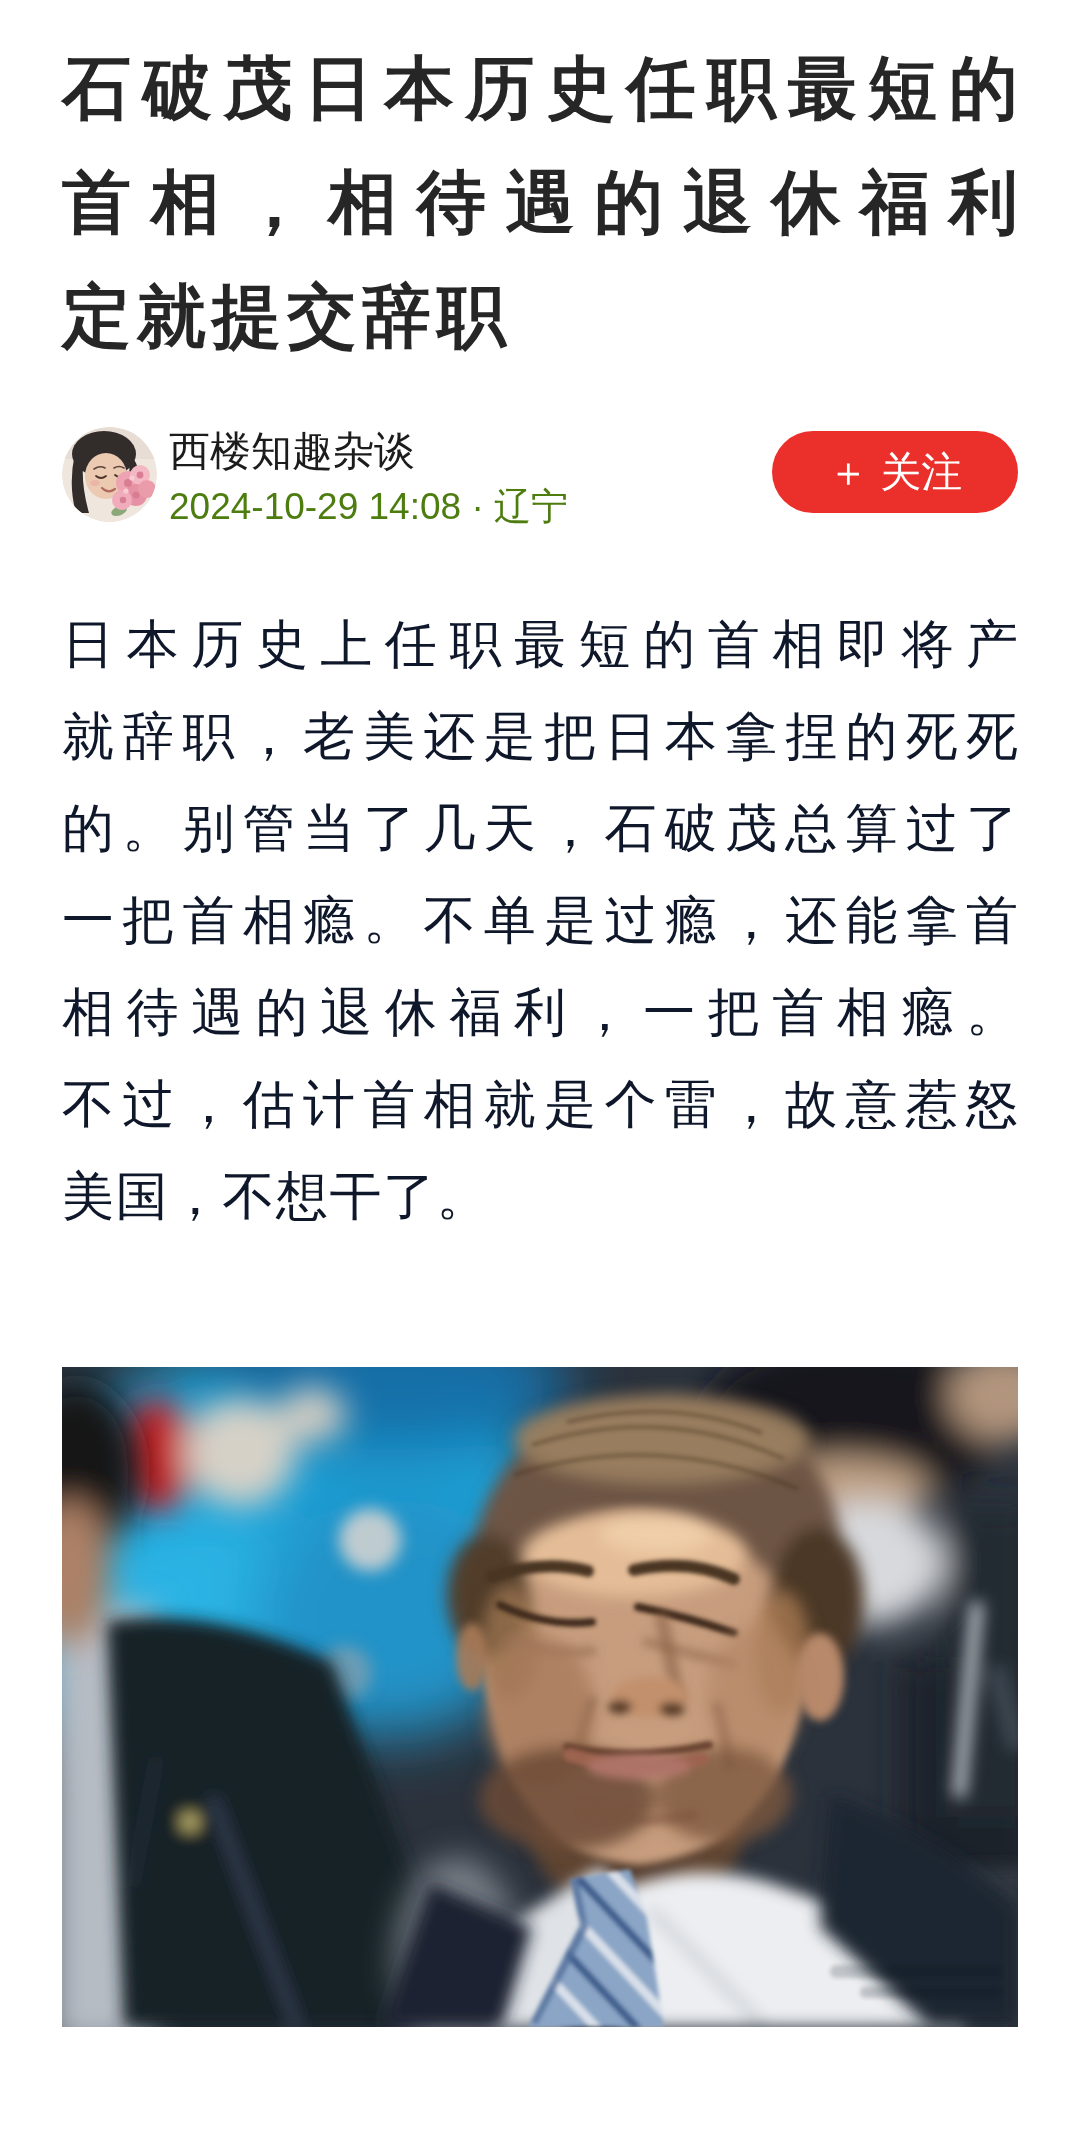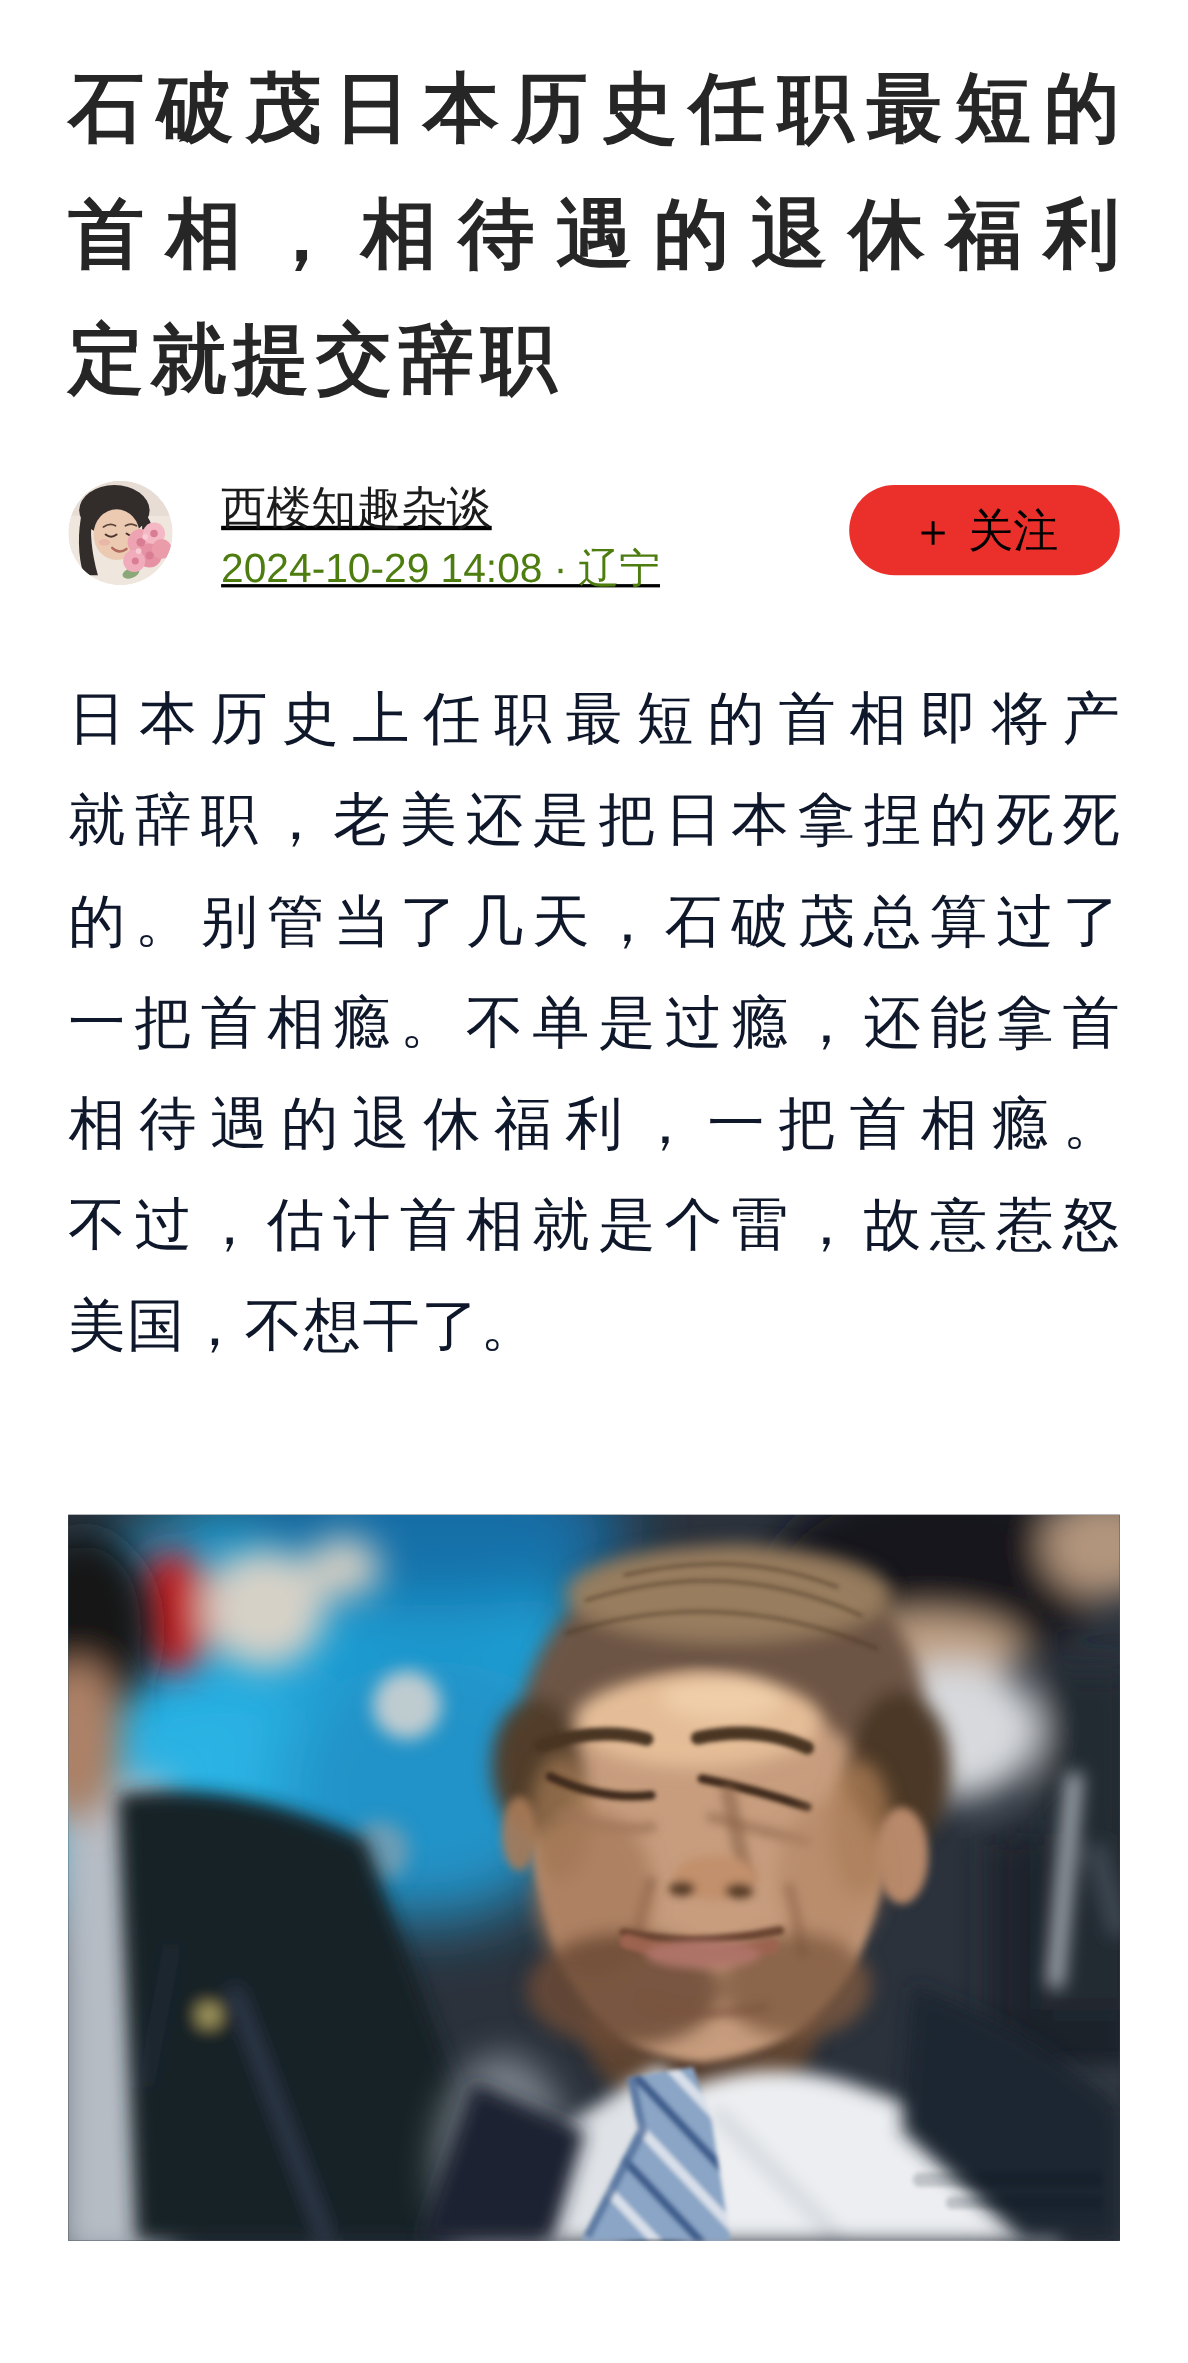--- a/index.html
+++ b/index.html
@@ -1,37 +1,37 @@
 <!DOCTYPE html>
 <html><head>
 <meta charset="utf-8">
 <style>
   html,body{margin:0;padding:0;}
   .page{
     width:1080px;height:2148px;overflow:hidden;background:#ffffff;
     box-sizing:border-box;padding:0 62px;
     font-family:"Liberation Sans","DejaVu Sans",sans-serif;
   }
-  .title{padding-top:42px;}
+  .title{padding-top:32px;}
   .t-line{
     font-size:69px;line-height:114px;font-weight:700;color:#262626;
     white-space:nowrap;
   }
   .t-just{white-space:normal;text-align:justify;text-align-last:justify;text-justify:inter-character;}
   .t-last{letter-spacing:6px;}
   .author-row{margin-top:53px;height:95px;display:flex;align-items:flex-start;}
   .avatar{width:95px;height:95px;border-radius:50%;overflow:hidden;flex:none;cursor:pointer;}
   .avatar svg{display:block;}
-  .author-info{margin-left:44px;min-width:0;text-decoration:underline;}
+  .author-info{margin-left:12px;min-width:0;}
   .author-name{font-size:41px;line-height:48px;color:#1c1c1c;}
   .author-meta{font-size:37px;line-height:44px;color:#4d7c0f;margin-top:10px;}
   .follow-btn{
     margin-left:auto;margin-top:4px;flex:none;
     width:246px;height:82px;border:none;border-radius:41px;
-    background:#eb302c;color:#000000;font-size:41px;
+    background:#eb302c;color:#ffffff;font-size:41px;
     display:flex;align-items:center;justify-content:center;
     font-family:inherit;cursor:pointer;
   }
   .body{margin-top:76px;}
   .b-line{
     font-size:52px;line-height:92px;color:#0f172a;letter-spacing:1.5px;
     white-space:nowrap;
   }
   .b-just{white-space:normal;text-align:justify;text-align-last:justify;text-justify:inter-character;letter-spacing:0;}
   .photo-wrap{

